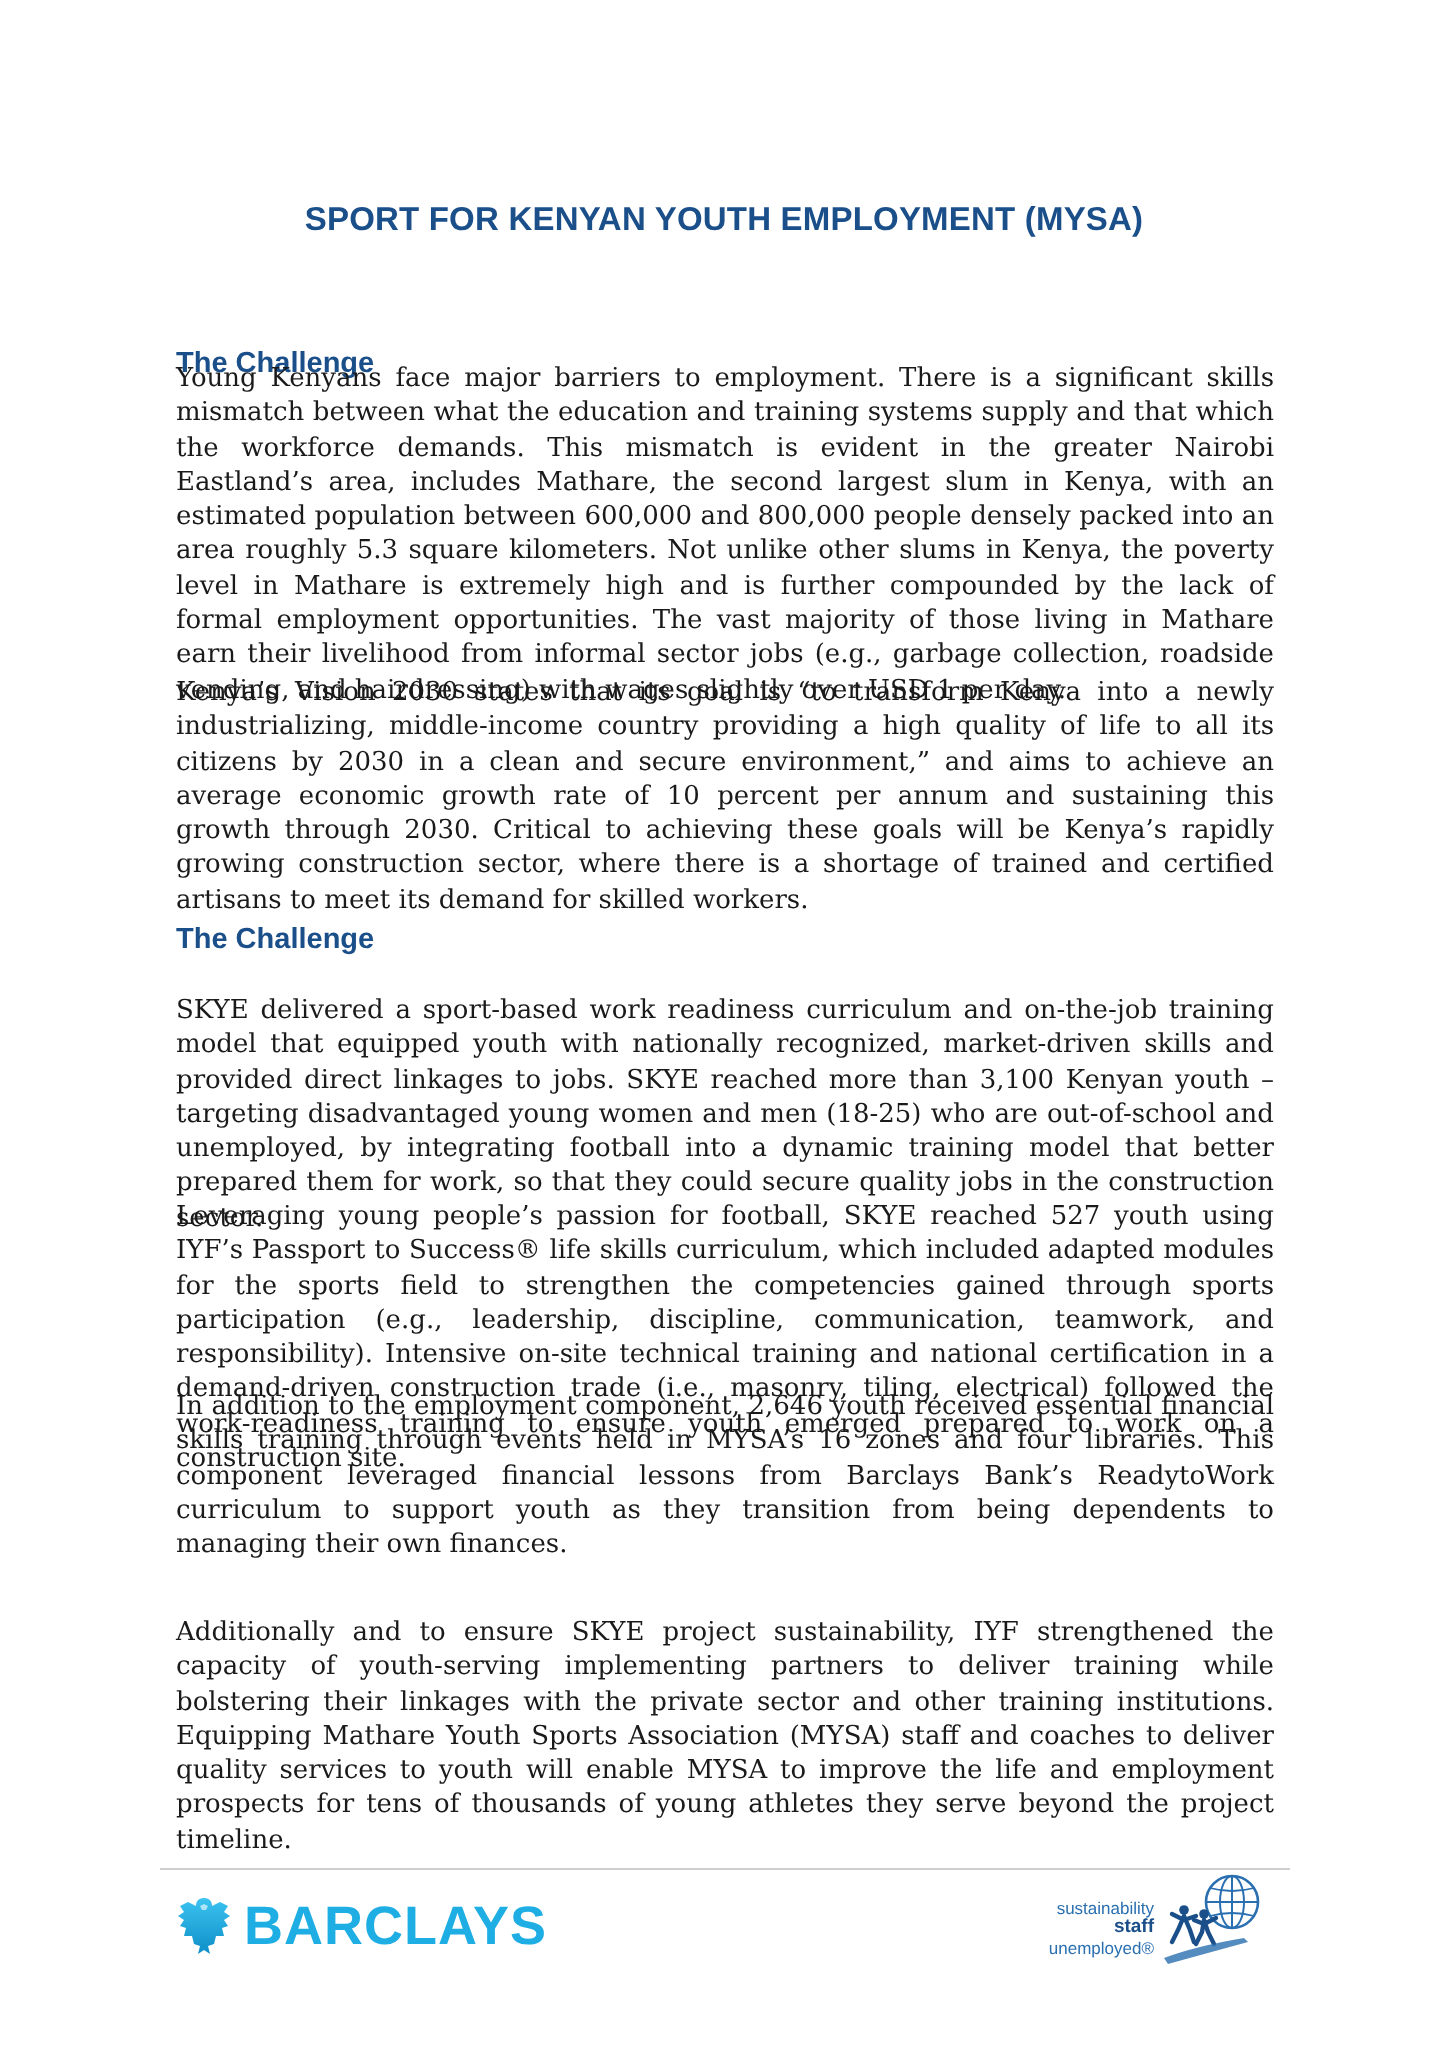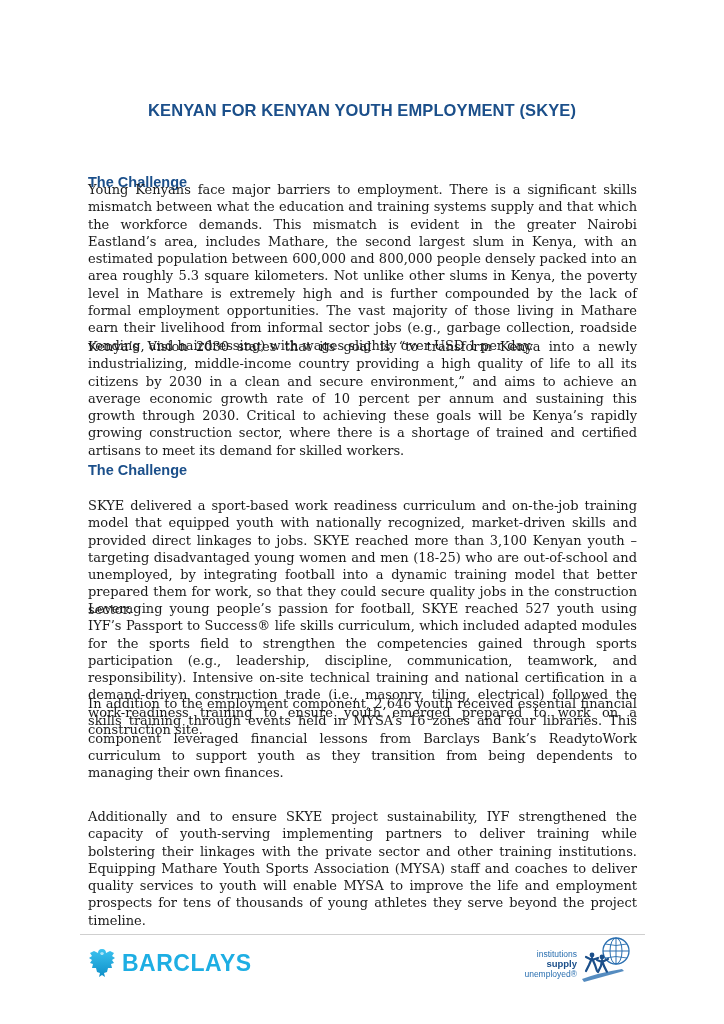--- a/index.html
+++ b/index.html
@@ -22,40 +22,40 @@
   }
   .rule {
     position: absolute; left: 80px; top: 934px; width: 565px; height: 1px;
     background: #cfcfcf;
   }
   .barclays {
     position: absolute; left: 88px; top: 945px; height: 36px; display: flex; align-items: center;
   }
   .barclays-eagle { width: 28px; height: 32px; margin-right: 6px; }
   .barclays-text {
-    font-family: "Liberation Sans", sans-serif; font-weight: bold; font-size: 23px;
+    font-family: "Liberation Sans", sans-serif; font-weight: bold; font-size: 27px;
     color: #1eaee3; letter-spacing: 0.5px;
   }
   .iyf { position: absolute; left: 515px; top: 935px; width: 120px; height: 55px; }
   .iyf-text {
     position: absolute; left: 0; top: 14px; width: 62px;
     font-family: "Liberation Sans", sans-serif; font-size: 8.5px; line-height: 10px;
     color: #2a6fb0; text-align: right;
   }
   .iyf-text .l1 { display: block; }
   .iyf-text .l2 { display: block; font-weight: bold; color: #1b4f8a; font-size: 9.5px; }
   .iyf-text .l3 { display: block; }
   .iyf-mark { position: absolute; left: 63px; top: 0px; width: 58px; height: 52px; }
 </style>
 </head>
 <body>
 
 <div class="page">
 
-  <div class="title">KENYAN FOR KENYAN YOUTH EMPLOYMENT (SKYE)</div>
+  <div class="title">SPORT FOR KENYAN YOUTH EMPLOYMENT (MYSA)</div>
 
   <div class="heading" style="top:147px;margin-top:27px;">The Challenge</div>
 
   <p class="para" style="top:181px;">Young Kenyans face major barriers to employment. There is a significant skills mismatch between what the education and training systems supply and that which the workforce demands. This mismatch is evident in the greater Nairobi Eastland’s area, includes Mathare, the second largest slum in Kenya, with an estimated population between 600,000 and 800,000 people densely packed into an area roughly 5.3 square kilometers. Not unlike other slums in Kenya, the poverty level in Mathare is extremely high and is further compounded by the lack of formal employment opportunities. The vast majority of those living in Mathare earn their livelihood from informal sector jobs (e.g., garbage collection, roadside vending, and hairdressing) with wages slightly over USD 1 per day.</p>
   <p class="para" style="top:338px;">Kenya’s Vision 2030 states that its goal is “to transform Kenya into a newly industrializing, middle-income country providing a high quality of life to all its citizens by 2030 in a clean and secure environment,” and aims to achieve an average economic growth rate of 10 percent per annum and sustaining this growth through 2030. Critical to achieving these goals will be Kenya’s rapidly growing construction sector, where there is a shortage of trained and certified artisans to meet its demand for skilled workers.</p>
 
   <div class="heading" style="top:462px;">The Challenge</div>
 
   <p class="para" style="top:497px;">SKYE delivered a sport-based work readiness curriculum and on-the-job training model that equipped youth with nationally recognized, market-driven skills and provided direct linkages to jobs. SKYE reached more than 3,100 Kenyan youth – targeting disadvantaged young women and men (18-25) who are out-of-school and unemployed, by integrating football into a dynamic training model that better prepared them for work, so that they could secure quality jobs in the construction sector.</p>
   <p class="para" style="top:600px;">Leveraging young people’s passion for football, SKYE reached 527 youth using IYF’s Passport to Success® life skills curriculum, which included adapted modules for the sports field to strengthen the competencies gained through sports participation (e.g., leadership, discipline, communication, teamwork, and responsibility). Intensive on-site technical training and national certification in a demand-driven construction trade (i.e., masonry, tiling, electrical) followed the work-readiness training to ensure youth emerged prepared to work on a construction site.</p>
@@ -73,22 +73,22 @@
         </linearGradient>
       </defs>
       <path d="M14 2 C11 2 10 4 10 6 L6 4 L2 6 L4 9 L1 11 L4 13 L2 16 L5 17 L4 21 L8 21 L9 25 L12 26 L11 30 L14 28 L17 30 L16 26 L19 25 L20 21 L24 21 L23 17 L26 16 L24 13 L27 11 L24 9 L26 6 L22 4 L18 6 C18 4 17 2 14 2 Z" fill="url(#eg)"></path>
       <path d="M12 6 L14 5 L16 6 L15 8 L13 8 Z" fill="#ffffff" opacity="0.6"></path>
     </svg>
     <span class="barclays-text">BARCLAYS</span>
   </div>
 
   <div class="iyf">
     <div class="iyf-text">
-      <span class="l1">institutions</span>
-      <span class="l2">supply</span>
+      <span class="l1">sustainability</span>
+      <span class="l2">staff</span>
       <span class="l3">unemployed®</span>
     </div>
     <svg class="iyf-mark" viewBox="0 0 58 52">
       <circle cx="38" cy="16" r="13" fill="none" stroke="#2a6fb0" stroke-width="1.3"></circle>
       <ellipse cx="38" cy="16" rx="6" ry="13" fill="none" stroke="#2a6fb0" stroke-width="1"></ellipse>
       <line x1="25" y1="16" x2="51" y2="16" stroke="#2a6fb0" stroke-width="1"></line>
       <line x1="38" y1="3" x2="38" y2="29" stroke="#2a6fb0" stroke-width="1"></line>
       <path d="M27 9 Q38 12 49 9" fill="none" stroke="#2a6fb0" stroke-width="0.9"></path>
       <path d="M27 23 Q38 20 49 23" fill="none" stroke="#2a6fb0" stroke-width="0.9"></path>
       <circle cx="14" cy="20" r="2.4" fill="#1b4f8a"></circle>

